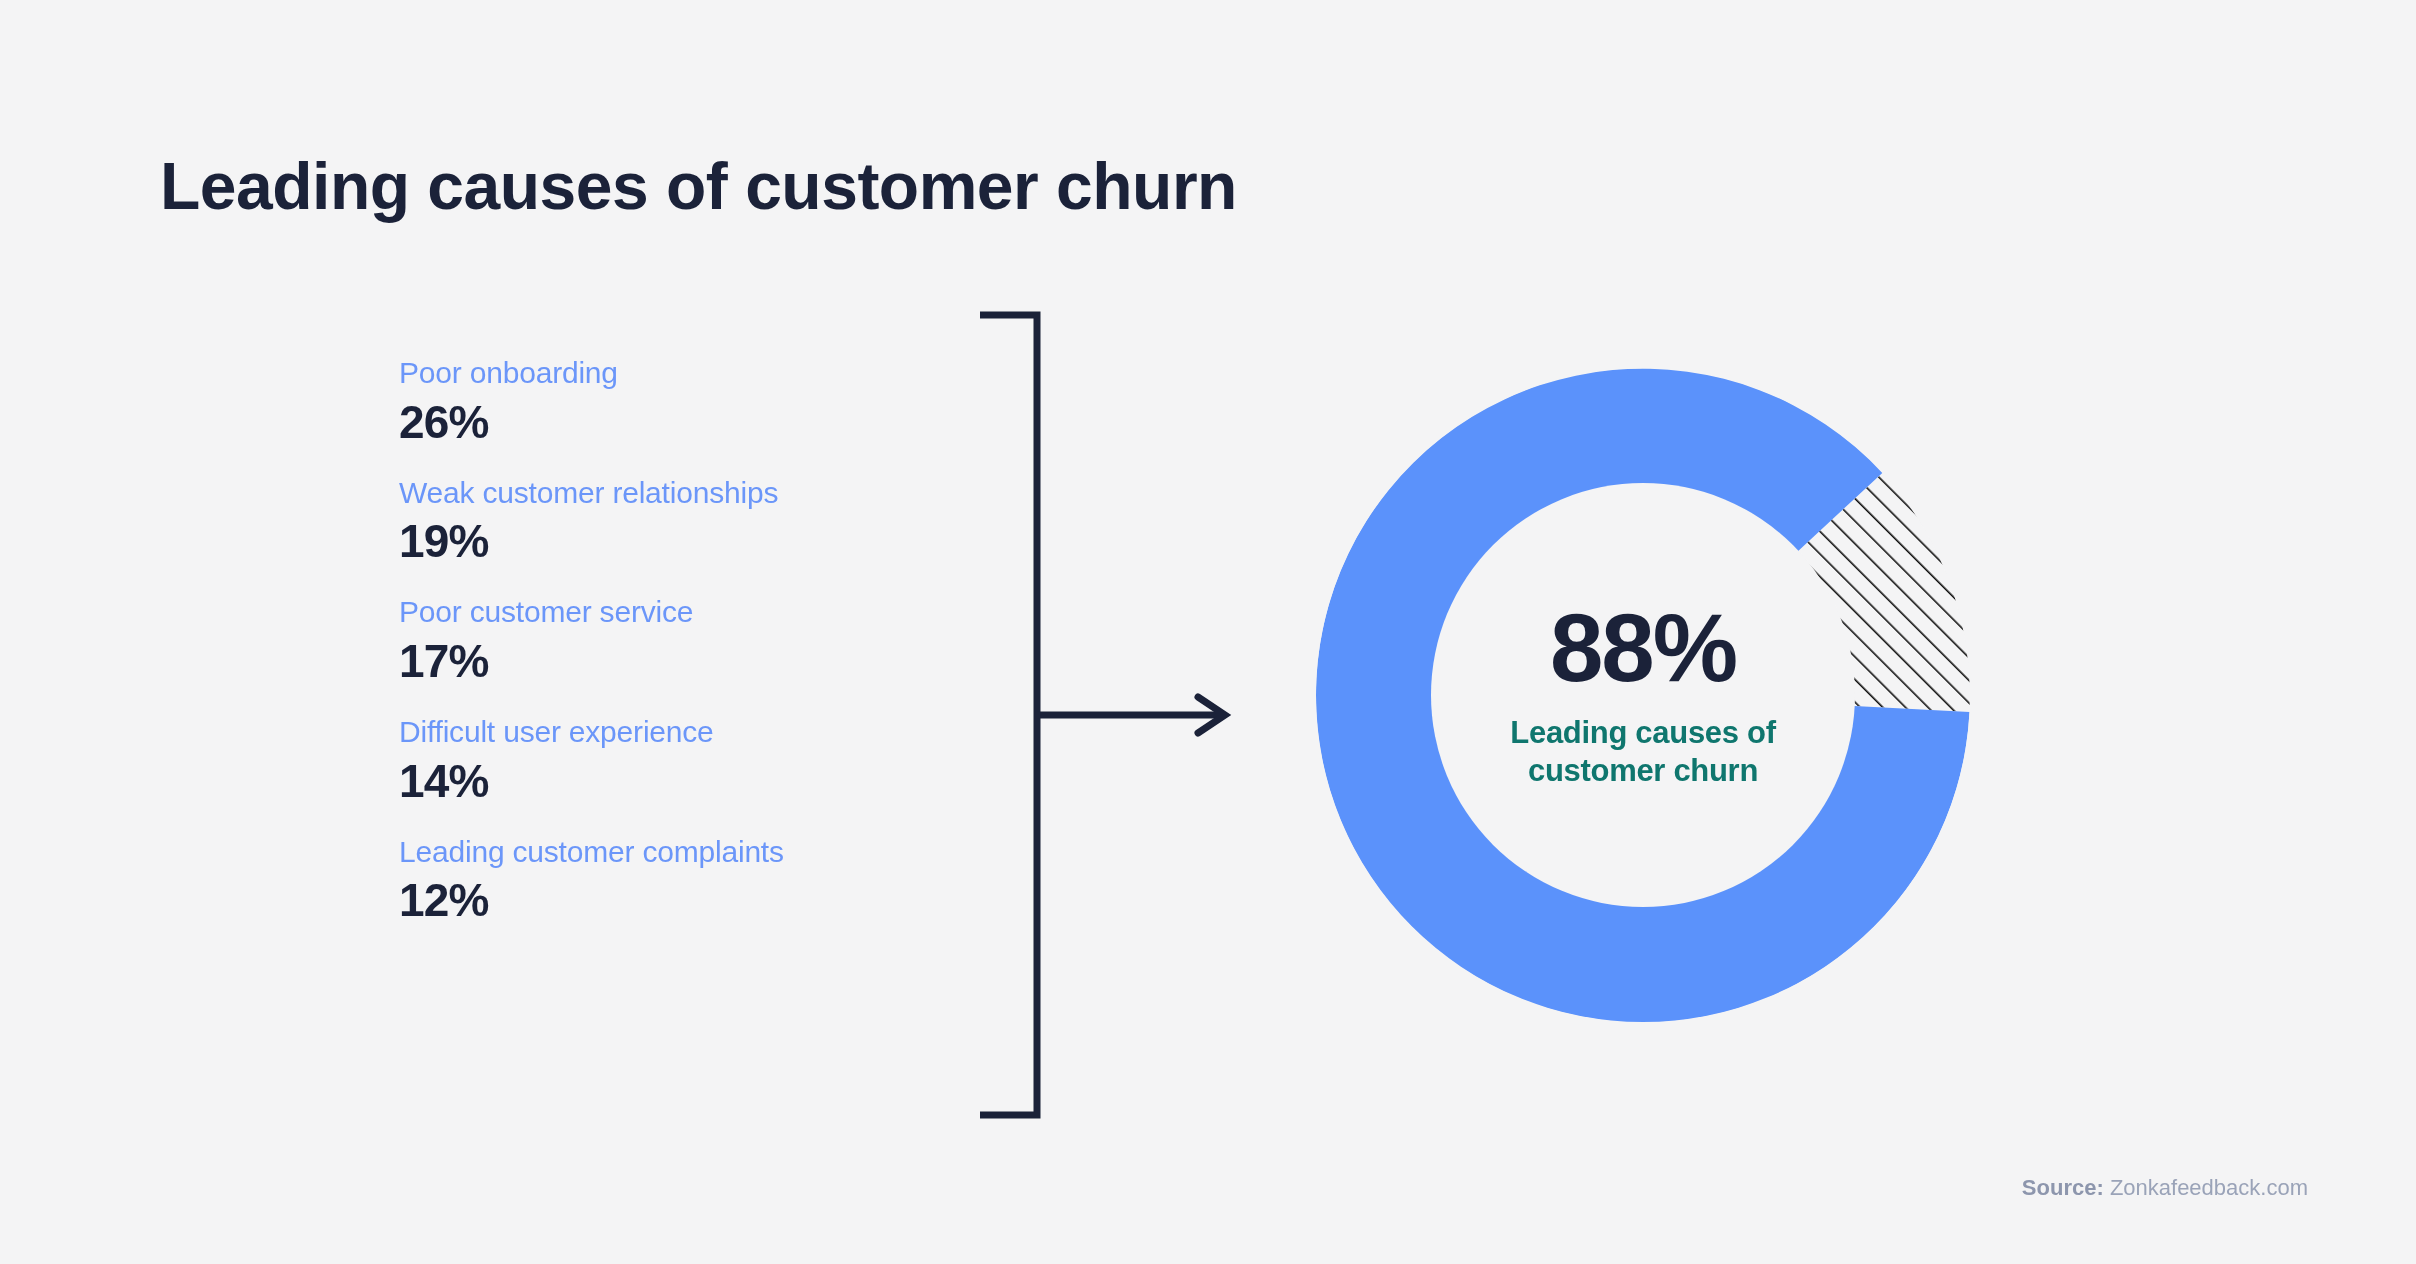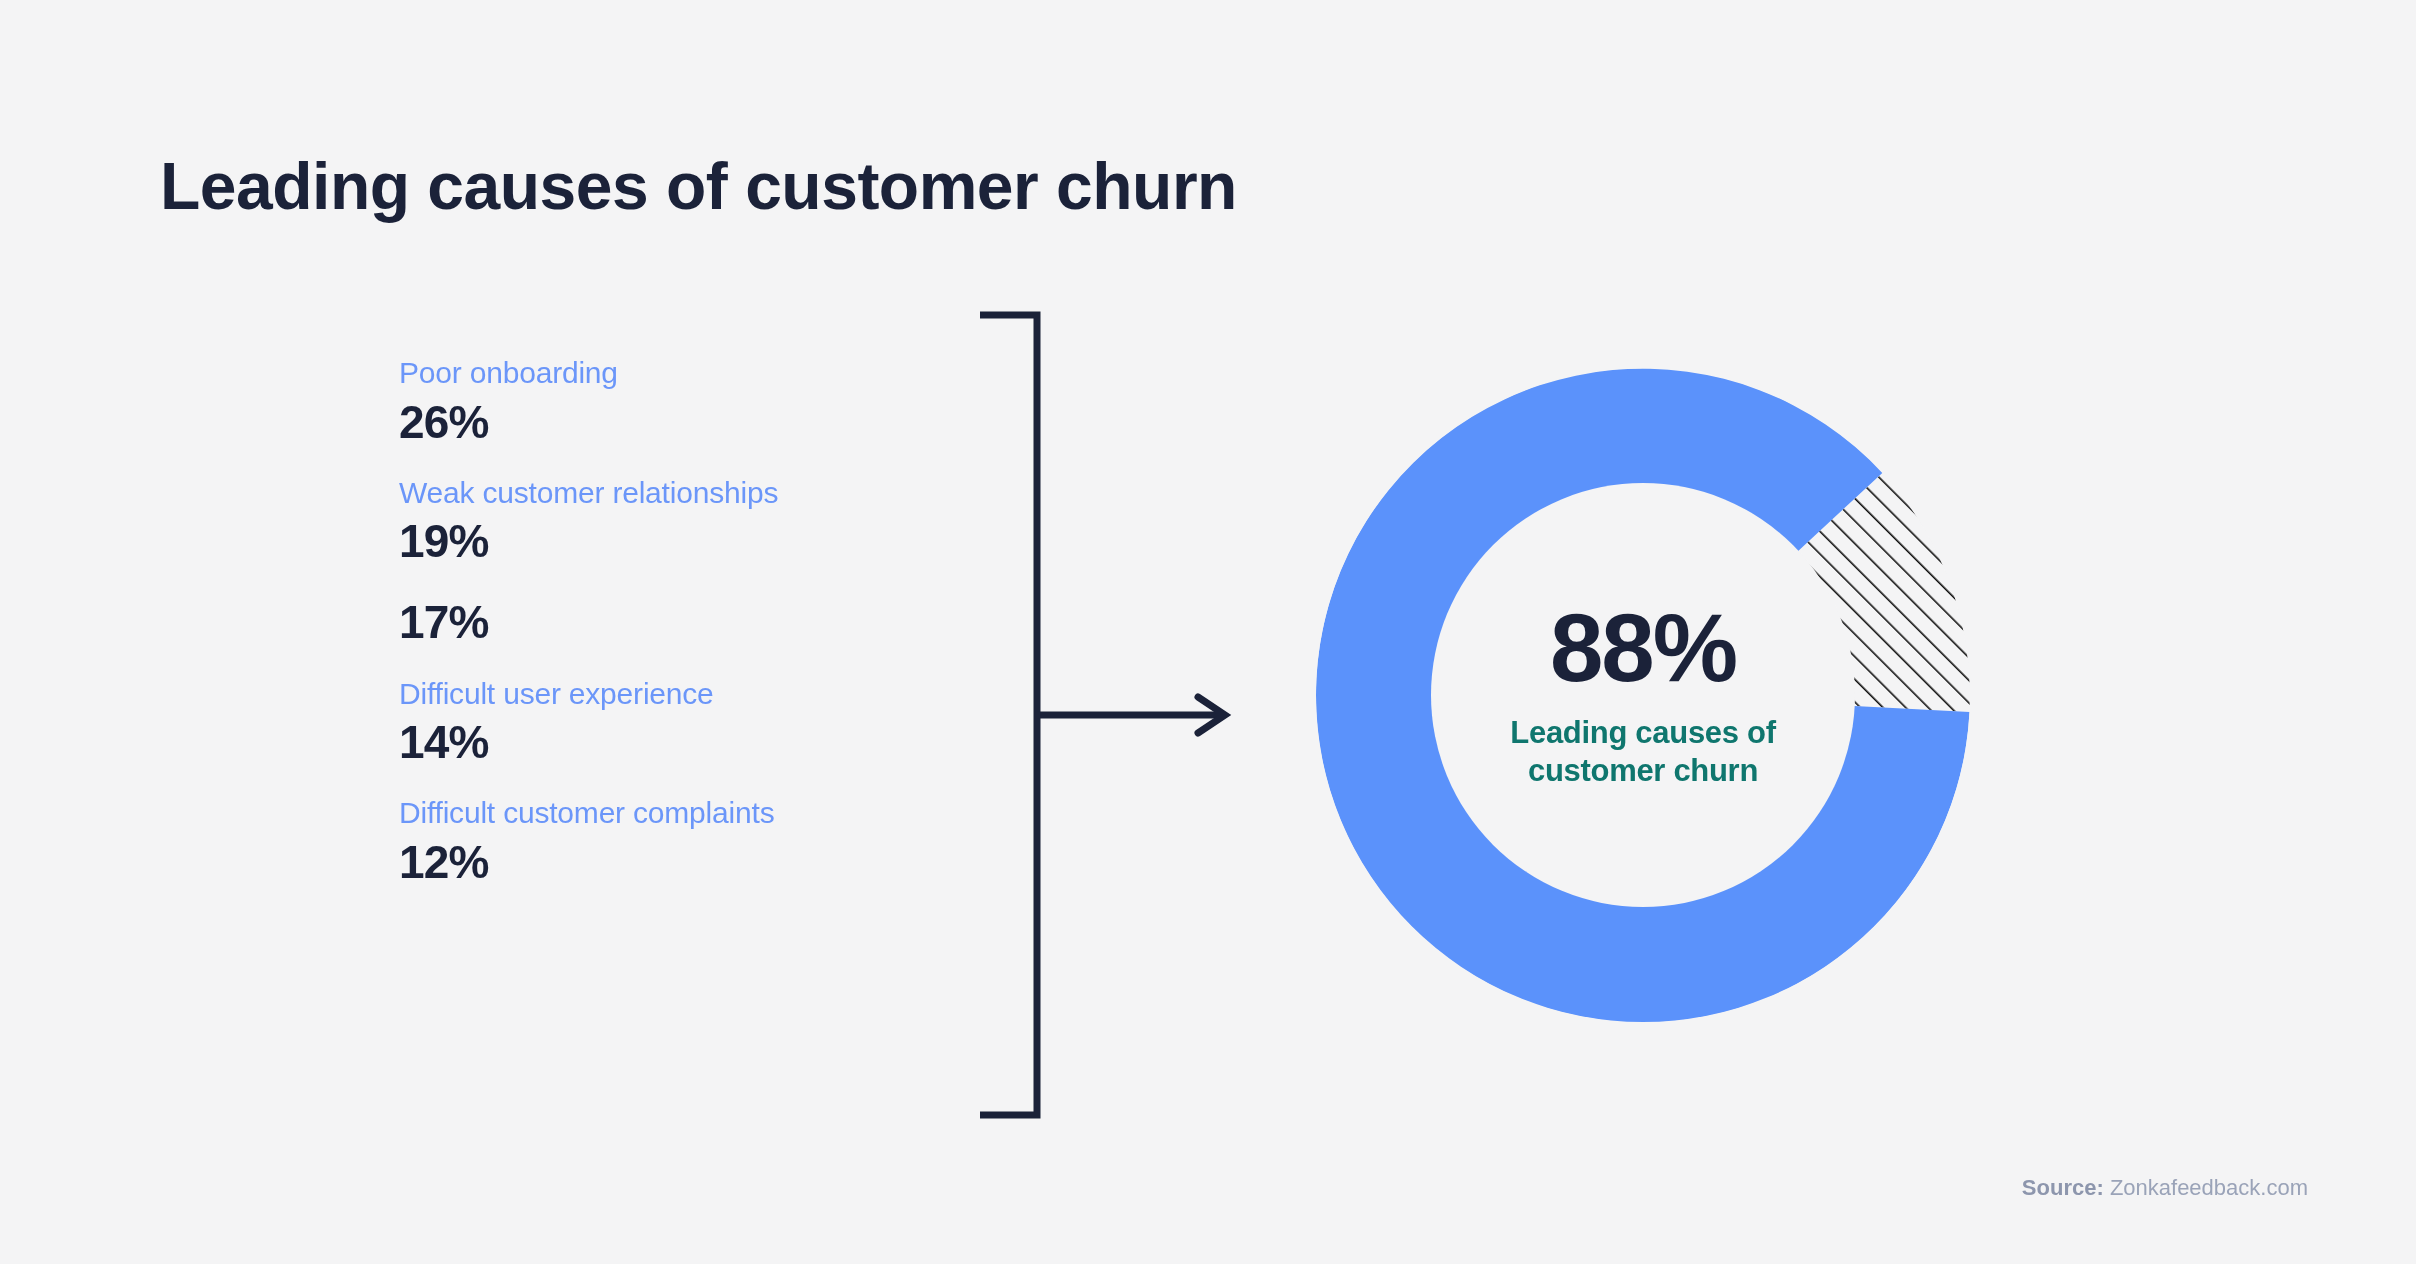--- a/index.html
+++ b/index.html
@@ -130,30 +130,31 @@
     <div class="cause-label">Poor onboarding</div>
     <div class="cause-value">26%</div>
   </div>
 
   <div class="cause-item">
     <div class="cause-label">Weak customer relationships</div>
     <div class="cause-value">19%</div>
   </div>
 
   <div class="cause-item">
+    <div class="cause-label">Poor customer service</div>
     <div class="cause-value">17%</div>
   </div>
 
   <div class="cause-item">
     <div class="cause-label">Difficult user experience</div>
     <div class="cause-value">14%</div>
   </div>
 
   <div class="cause-item">
-    <div class="cause-label">Difficult customer complaints</div>
+    <div class="cause-label">Leading customer complaints</div>
     <div class="cause-value">12%</div>
   </div>
 
 </div>
 
 <svg id="connector" viewBox="0 0 260 810">
 
   <path d="M 0 5 L 57 5 L 57 805 L 0 805" fill="none" stroke="#1b2239" stroke-width="7"></path>
 
   <line x1="57" y1="405" x2="240" y2="405" stroke="#1b2239" stroke-width="7" stroke-linecap="butt"></line>

